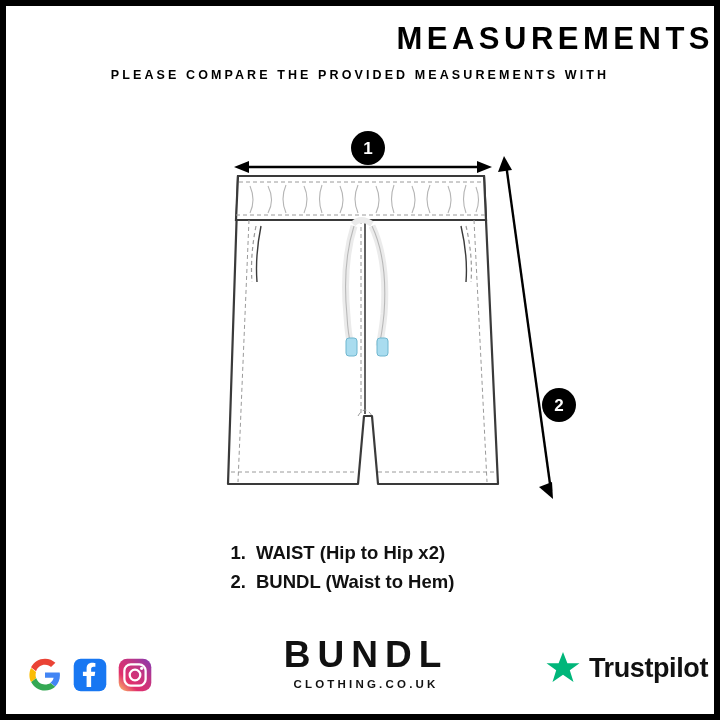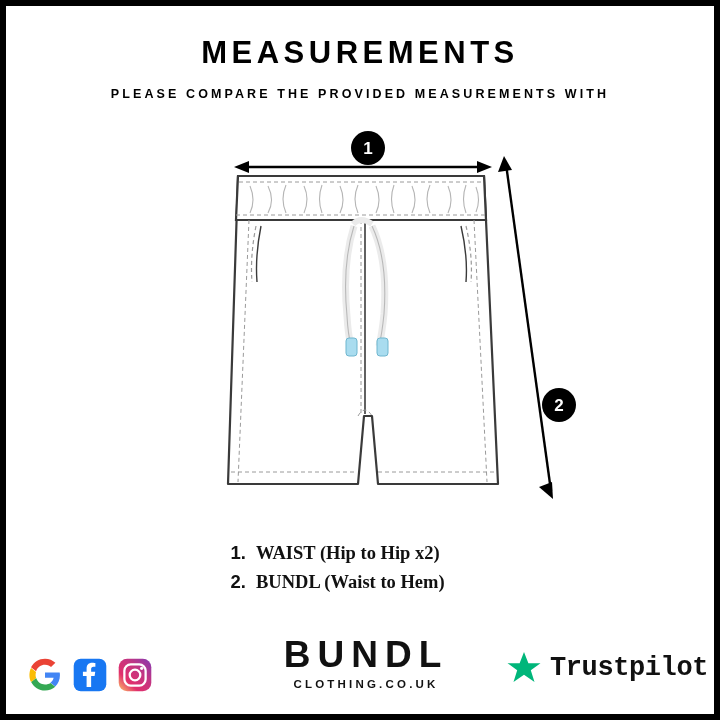--- a/index.html
+++ b/index.html
@@ -28,22 +28,23 @@
     top: 16px;
     left: 0;
     width: 100%;
     text-align: center;
   }
   .title {
     font-size: 31px;
     font-weight: bold;
     letter-spacing: 4.5px;
     color: #000;
-    margin: 14px;
+    margin: 0;
     line-height: 1.1;
+    text-align: right;
   }
   .subtitle {
     font-size: 12.5px;
     font-weight: bold;
     letter-spacing: 3.1px;
     color: #000;
     line-height: 1.75;
     margin-top: 9px;
   }
 
@@ -93,21 +94,20 @@
     justify-content: center;
   }
   .legend-num {
     width: 30px;
     text-align: right;
     margin-right: 10px;
   }
   .legend-text {
     width: 260px;
     text-align: left;
-    font-family: Liberation Serif, serif;
   }
 
   
   .footer {
     position: absolute;
     bottom: 14px;
     left: 0;
     width: 720px;
     height: 74px;
   }
@@ -153,21 +153,20 @@
     bottom: 14px;
     display: flex;
     align-items: center;
     gap: 8px;
   }
   .tp-label {
     font-size: 27px;
     font-weight: bold;
     color: #111;
     letter-spacing: -0.4px;
-    font-family: Liberation Mono, monospace;
   }
 </style>
 </head>
 <body>
 
 <div id="page">
 
   <div class="header">
     <div class="title">MEASUREMENTS</div>
     <div class="subtitle">

